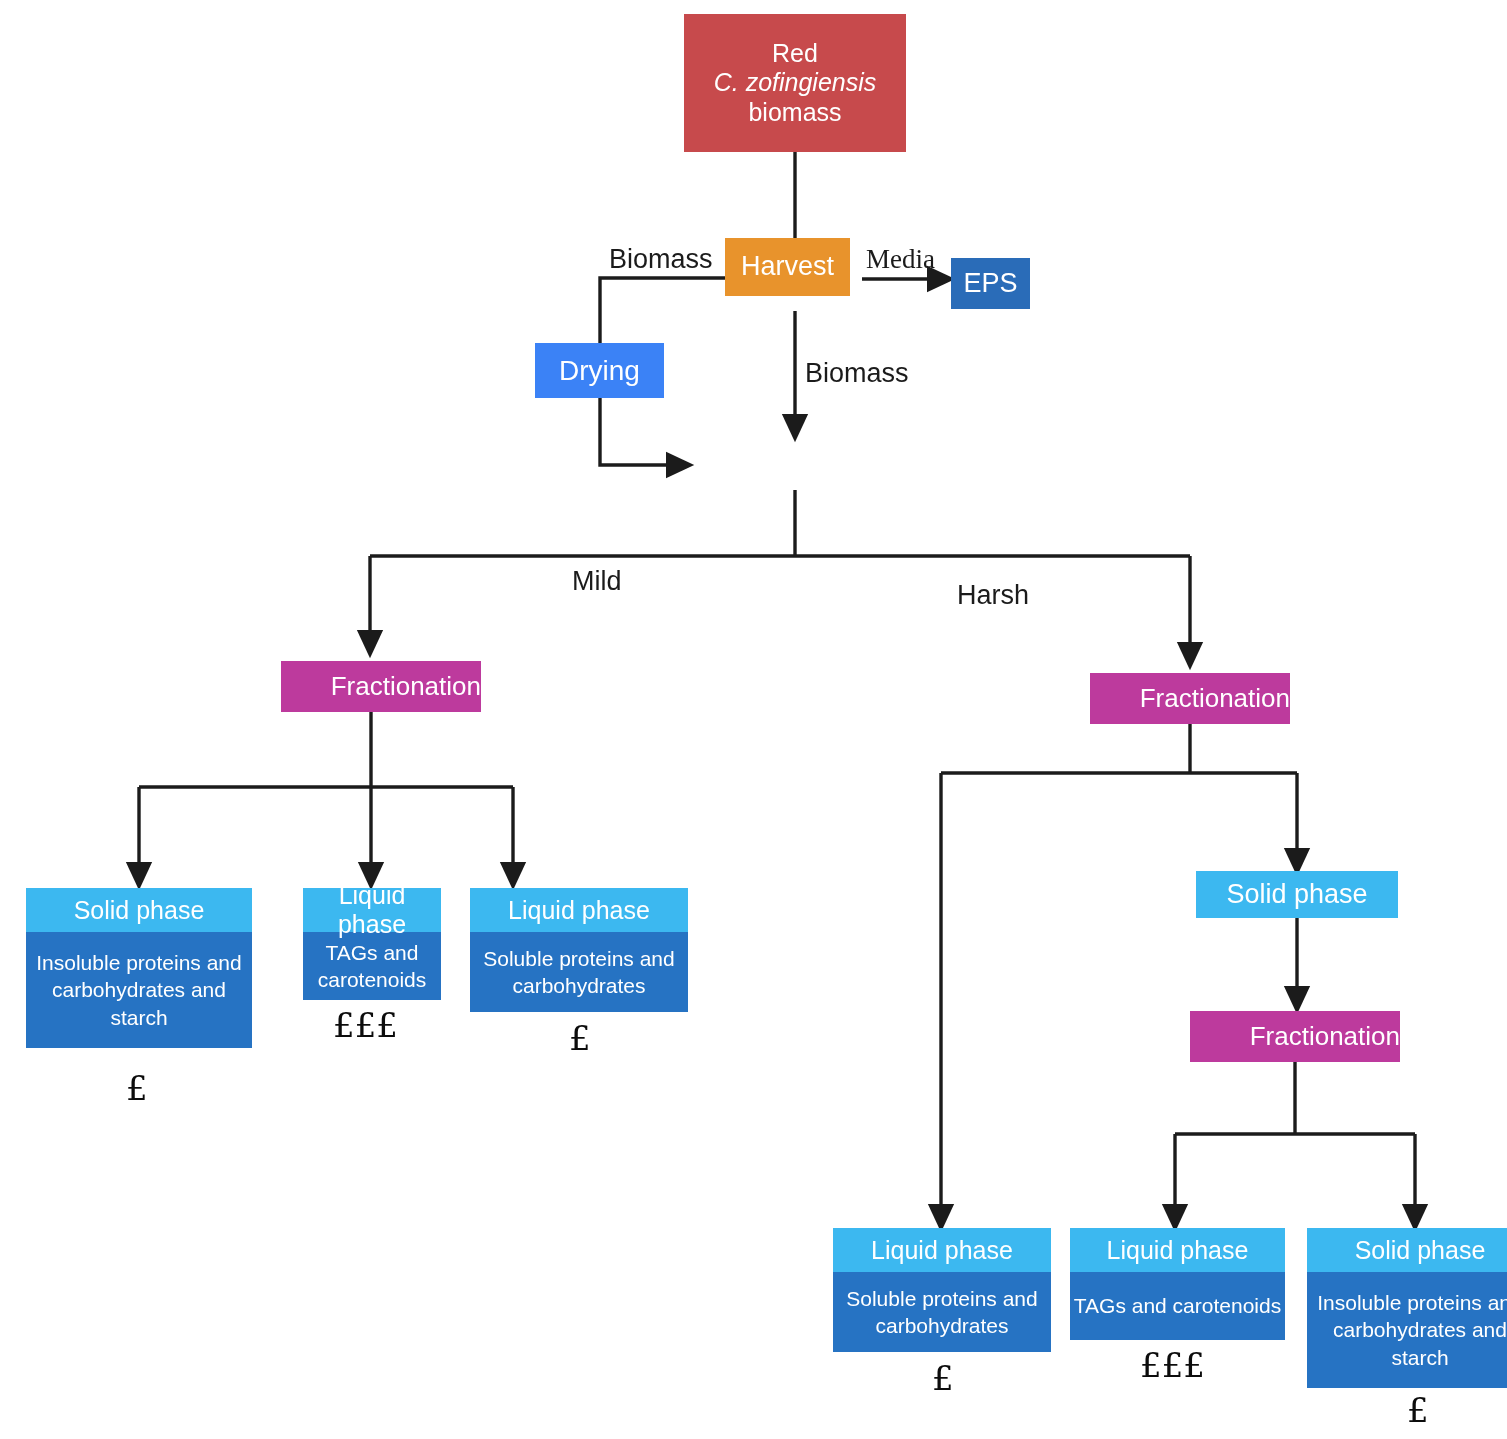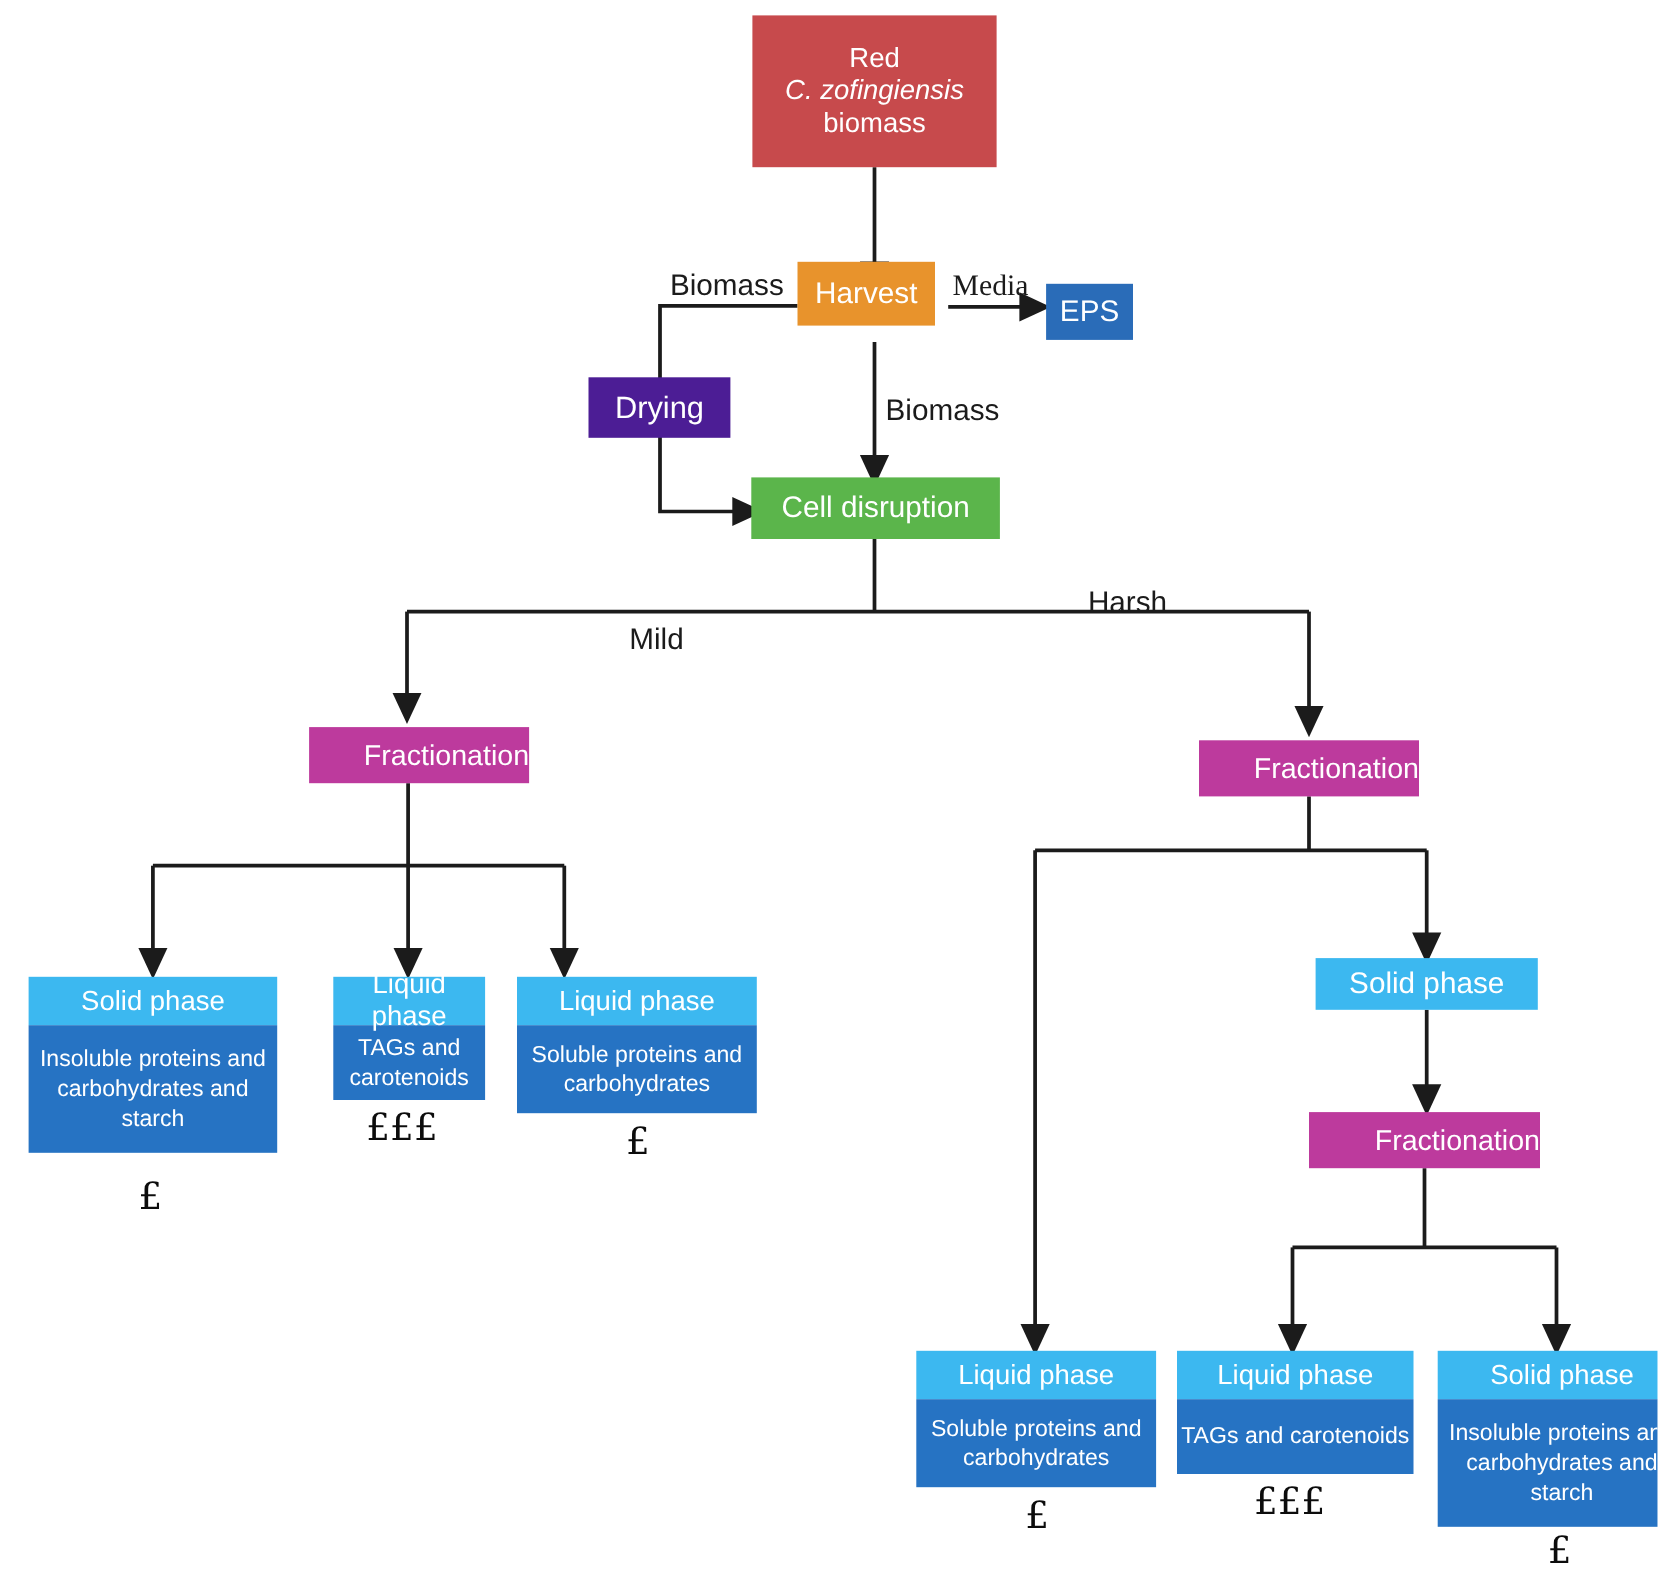--- a/index.html
+++ b/index.html
@@ -6,21 +6,21 @@
   body{font-family:"Liberation Sans",sans-serif;}
   #canvas{position:relative;width:1507px;height:1439px;background:#ffffff;overflow:hidden;}
   #wires{position:absolute;left:0;top:0;width:1507px;height:1439px;pointer-events:none;}
 
   .node{position:absolute;box-sizing:border-box;display:flex;align-items:center;justify-content:center;
         color:#ffffff;text-align:center;line-height:1.18;}
 
   .n-red{background:#c74a4c;font-size:25px;flex-direction:column;}
   .n-red .sp-italic{font-style:italic;}
   .n-orange{background:#e8932c;font-size:27px;}
-  .n-purple{background:#4c1d95;font-size:28px;}
+  .n-purple{background:#3b82f6;font-size:28px;}
   .n-green{background:#5bb54b;font-size:27px;}
   .n-blue-eps{background:#2a6cb8;font-size:27px;}
   .n-magenta{background:#bd3a9d;font-size:26px;justify-content:flex-end;}
 
   .phase{position:absolute;box-sizing:border-box;}
   .phase-head{background:#3cb8f0;color:#ffffff;text-align:center;font-size:25px;
               display:flex;align-items:center;justify-content:center;box-sizing:border-box;}
   .phase-body{background:#2673c3;color:#ffffff;text-align:center;font-size:21px;
               display:flex;align-items:center;justify-content:center;box-sizing:border-box;
               line-height:1.3;padding:4px 3px;}
@@ -86,23 +86,20 @@
   </div>
 
   <div class="node n-blue-eps" style="left:951px;top:258px;width:79px;height:51px;">
     <span>EPS</span>
   </div>
 
   <div class="node n-purple" style="left:535px;top:343px;width:129px;height:55px;">
     <span>Drying</span>
   </div>
 
-  <div class="node n-green" style="left:683px;top:434px;width:226px;height:56px;">
-    <span>Cell disruption</span>
-  </div>
 
   <div class="node n-magenta" style="left:281px;top:661px;width:200px;height:51px;">
     <span>Fractionation</span>
   </div>
 
   <div class="node n-magenta" style="left:1090px;top:673px;width:200px;height:51px;">
     <span>Fractionation</span>
   </div>
 
   <div class="node n-blue-eps" style="left:1196px;top:871px;width:202px;height:47px;background:#3cb8f0;">
@@ -146,15 +143,15 @@
   <div class="phase" style="left:1307px;top:1228px;width:226px;height:160px;">
     <div class="phase-head" style="height:44px;">Solid phase</div>
     <div class="phase-body" style="height:116px;">Insoluble proteins and carbohydrates and starch</div>
   </div>
   <div class="price" style="left:1407px;top:1390px;">£</div>
 
   <div class="edge-label" style="left:609px;top:244px;">Biomass</div>
   <div class="edge-label" style="left:866px;top:244px;font-family:Liberation Serif, serif;">Media</div>
   <div class="edge-label" style="left:805px;top:358px;">Biomass</div>
   <div class="edge-label" style="left:572px;top:566px;">Mild</div>
-  <div class="edge-label" style="left:957px;top:532px;margin-left:32px;">Harsh</div>
+  <div class="edge-label" style="left:957px;top:580px;">Harsh</div>
 
 </div>
 
 </body></html>

